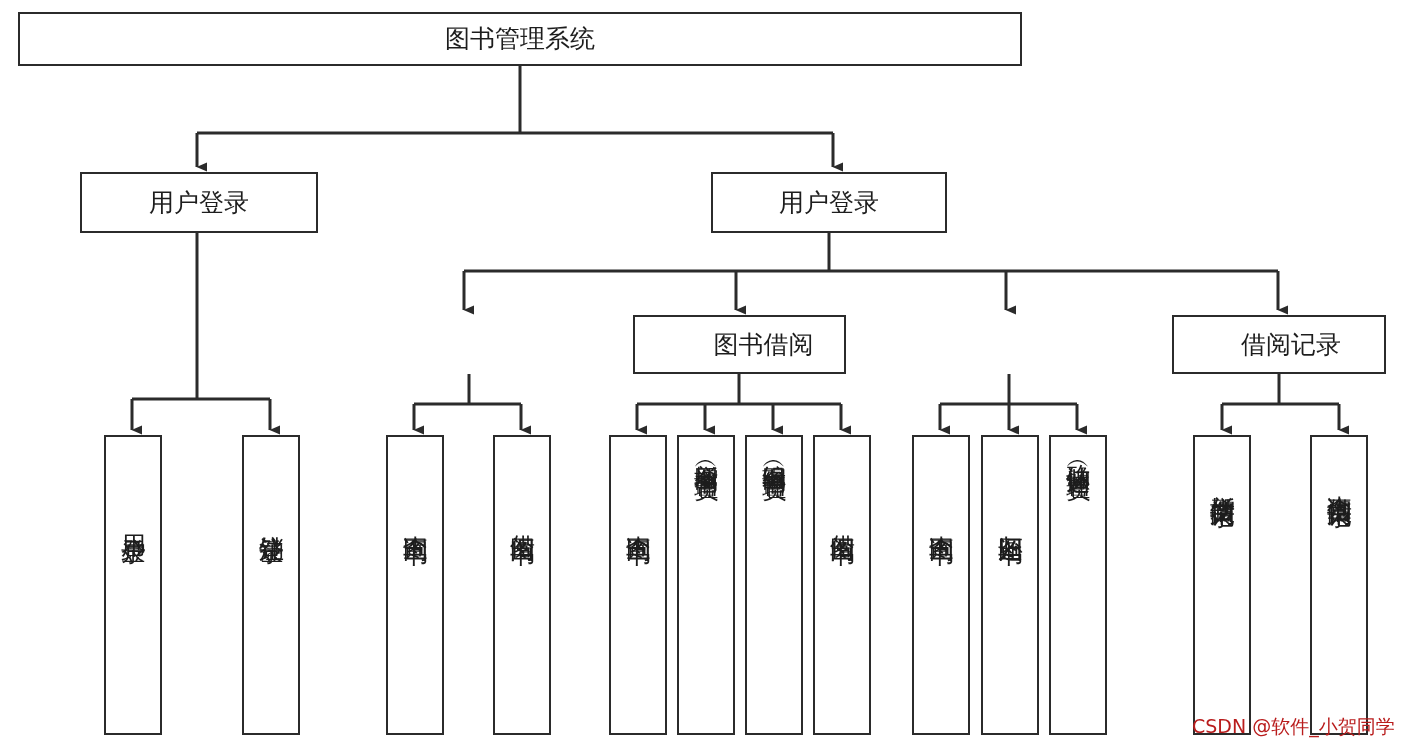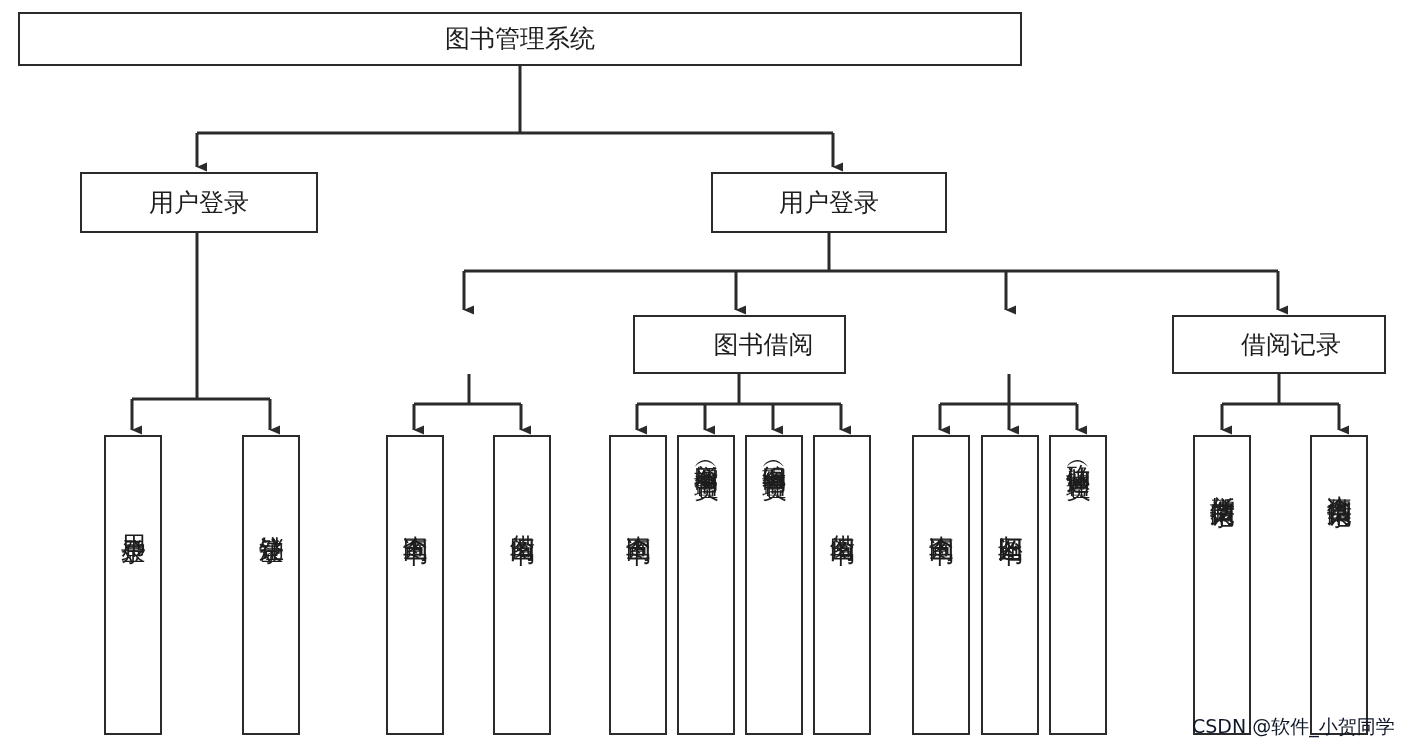--- a/index.html
+++ b/index.html
@@ -61,21 +61,21 @@
     margin: 0 auto;
   }
   .node.vert.tall-text .label {
     font-size: 24px;
   }
   .watermark {
     position: absolute;
     left: 1192px;
     top: 714px;
     font-size: 19px;
-    color: #0f172a;
+    color: #b91c1c;
     white-space: nowrap;
     z-index: 3;
     font-family: "DejaVu Sans", "Liberation Sans", sans-serif;
   }
 </style>
 </head>
 <body>
 
 <div id="canvas">
 

